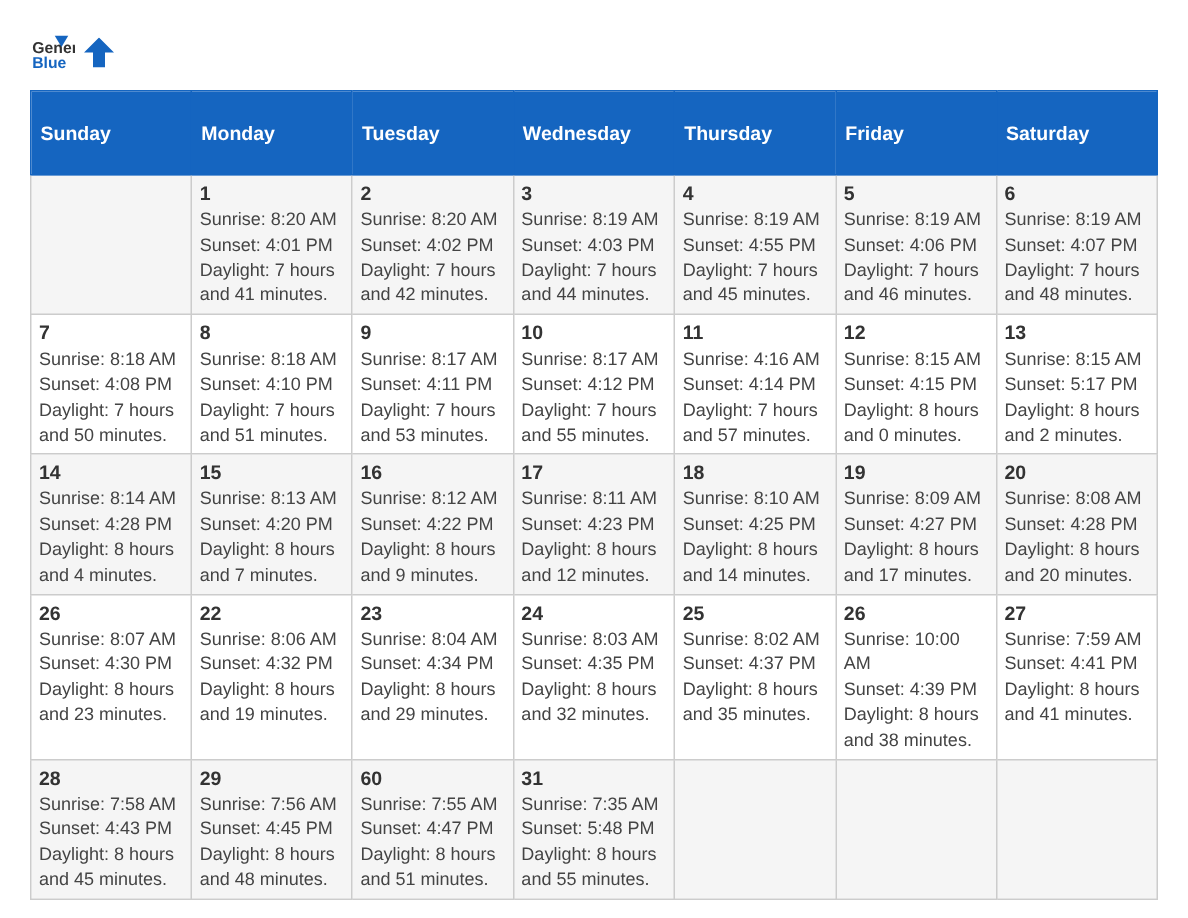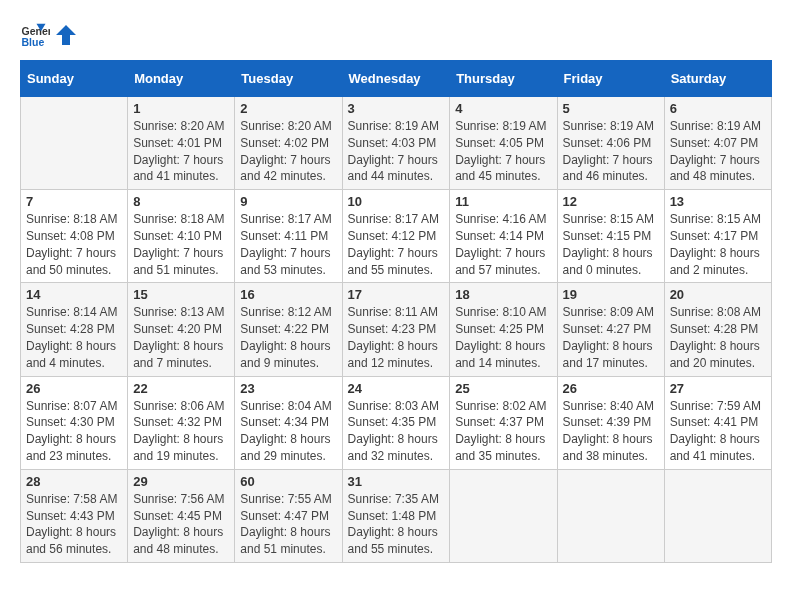--- a/index.html
+++ b/index.html
@@ -51,21 +51,21 @@
     }
     table {
       width: 100%;
       border-collapse: collapse;
       font-size: 11px;
     }
     thead tr th {
       background-color: #1565c0;
       color: #fff;
       text-align: left;
-      padding: 10px 6px;
+      padding: 20px 6px;
       font-size: 13px;
       font-weight: bold;
       border: 1px solid #1565c0;
     }
     tbody tr td {
       border: 1px solid #ccc;
       vertical-align: top;
       padding: 4px 5px;
       height: 90px;
       width: 108px;
@@ -151,21 +151,21 @@
           <div class="day-info">
             <div>Sunrise: 8:19 AM</div>
             <div>Sunset: 4:03 PM</div>
             <div>Daylight: 7 hours and 44 minutes.</div>
           </div>
         </td>
         <td>
           <span class="day-number">4</span>
           <div class="day-info">
             <div>Sunrise: 8:19 AM</div>
-            <div>Sunset: 4:05 PM</div>
+            <div>Sunset: 4:55 PM</div>
             <div>Daylight: 7 hours and 45 minutes.</div>
           </div>
         </td>
         <td>
           <span class="day-number">5</span>
           <div class="day-info">
             <div>Sunrise: 8:19 AM</div>
             <div>Sunset: 4:06 PM</div>
             <div>Daylight: 7 hours and 46 minutes.</div>
           </div>
@@ -225,21 +225,21 @@
           <div class="day-info">
             <div>Sunrise: 8:15 AM</div>
             <div>Sunset: 4:15 PM</div>
             <div>Daylight: 8 hours and 0 minutes.</div>
           </div>
         </td>
         <td>
           <span class="day-number">13</span>
           <div class="day-info">
             <div>Sunrise: 8:15 AM</div>
-            <div>Sunset: 4:17 PM</div>
+            <div>Sunset: 5:17 PM</div>
             <div>Daylight: 8 hours and 2 minutes.</div>
           </div>
         </td>
       </tr>
       <tr>
         <td>
           <span class="day-number">14</span>
           <div class="day-info">
             <div>Sunrise: 8:14 AM</div>
             <div>Sunset: 4:28 PM</div>
@@ -332,41 +332,41 @@
           <span class="day-number">25</span>
           <div class="day-info">
             <div>Sunrise: 8:02 AM</div>
             <div>Sunset: 4:37 PM</div>
             <div>Daylight: 8 hours and 35 minutes.</div>
           </div>
         </td>
         <td>
           <span class="day-number">26</span>
           <div class="day-info">
-            <div>Sunrise: 8:40 AM</div>
+            <div>Sunrise: 10:00 AM</div>
             <div>Sunset: 4:39 PM</div>
             <div>Daylight: 8 hours and 38 minutes.</div>
           </div>
         </td>
         <td>
           <span class="day-number">27</span>
           <div class="day-info">
             <div>Sunrise: 7:59 AM</div>
             <div>Sunset: 4:41 PM</div>
             <div>Daylight: 8 hours and 41 minutes.</div>
           </div>
         </td>
       </tr>
       <tr>
         <td>
           <span class="day-number">28</span>
           <div class="day-info">
             <div>Sunrise: 7:58 AM</div>
             <div>Sunset: 4:43 PM</div>
-            <div>Daylight: 8 hours and 56 minutes.</div>
+            <div>Daylight: 8 hours and 45 minutes.</div>
           </div>
         </td>
         <td>
           <span class="day-number">29</span>
           <div class="day-info">
             <div>Sunrise: 7:56 AM</div>
             <div>Sunset: 4:45 PM</div>
             <div>Daylight: 8 hours and 48 minutes.</div>
           </div>
         </td>
@@ -375,21 +375,21 @@
           <div class="day-info">
             <div>Sunrise: 7:55 AM</div>
             <div>Sunset: 4:47 PM</div>
             <div>Daylight: 8 hours and 51 minutes.</div>
           </div>
         </td>
         <td>
           <span class="day-number">31</span>
           <div class="day-info">
             <div>Sunrise: 7:35 AM</div>
-            <div>Sunset: 1:48 PM</div>
+            <div>Sunset: 5:48 PM</div>
             <div>Daylight: 8 hours and 55 minutes.</div>
           </div>
         </td>
         <td></td>
         <td></td>
         <td></td>
       </tr>
     </tbody>
 </table>
 

